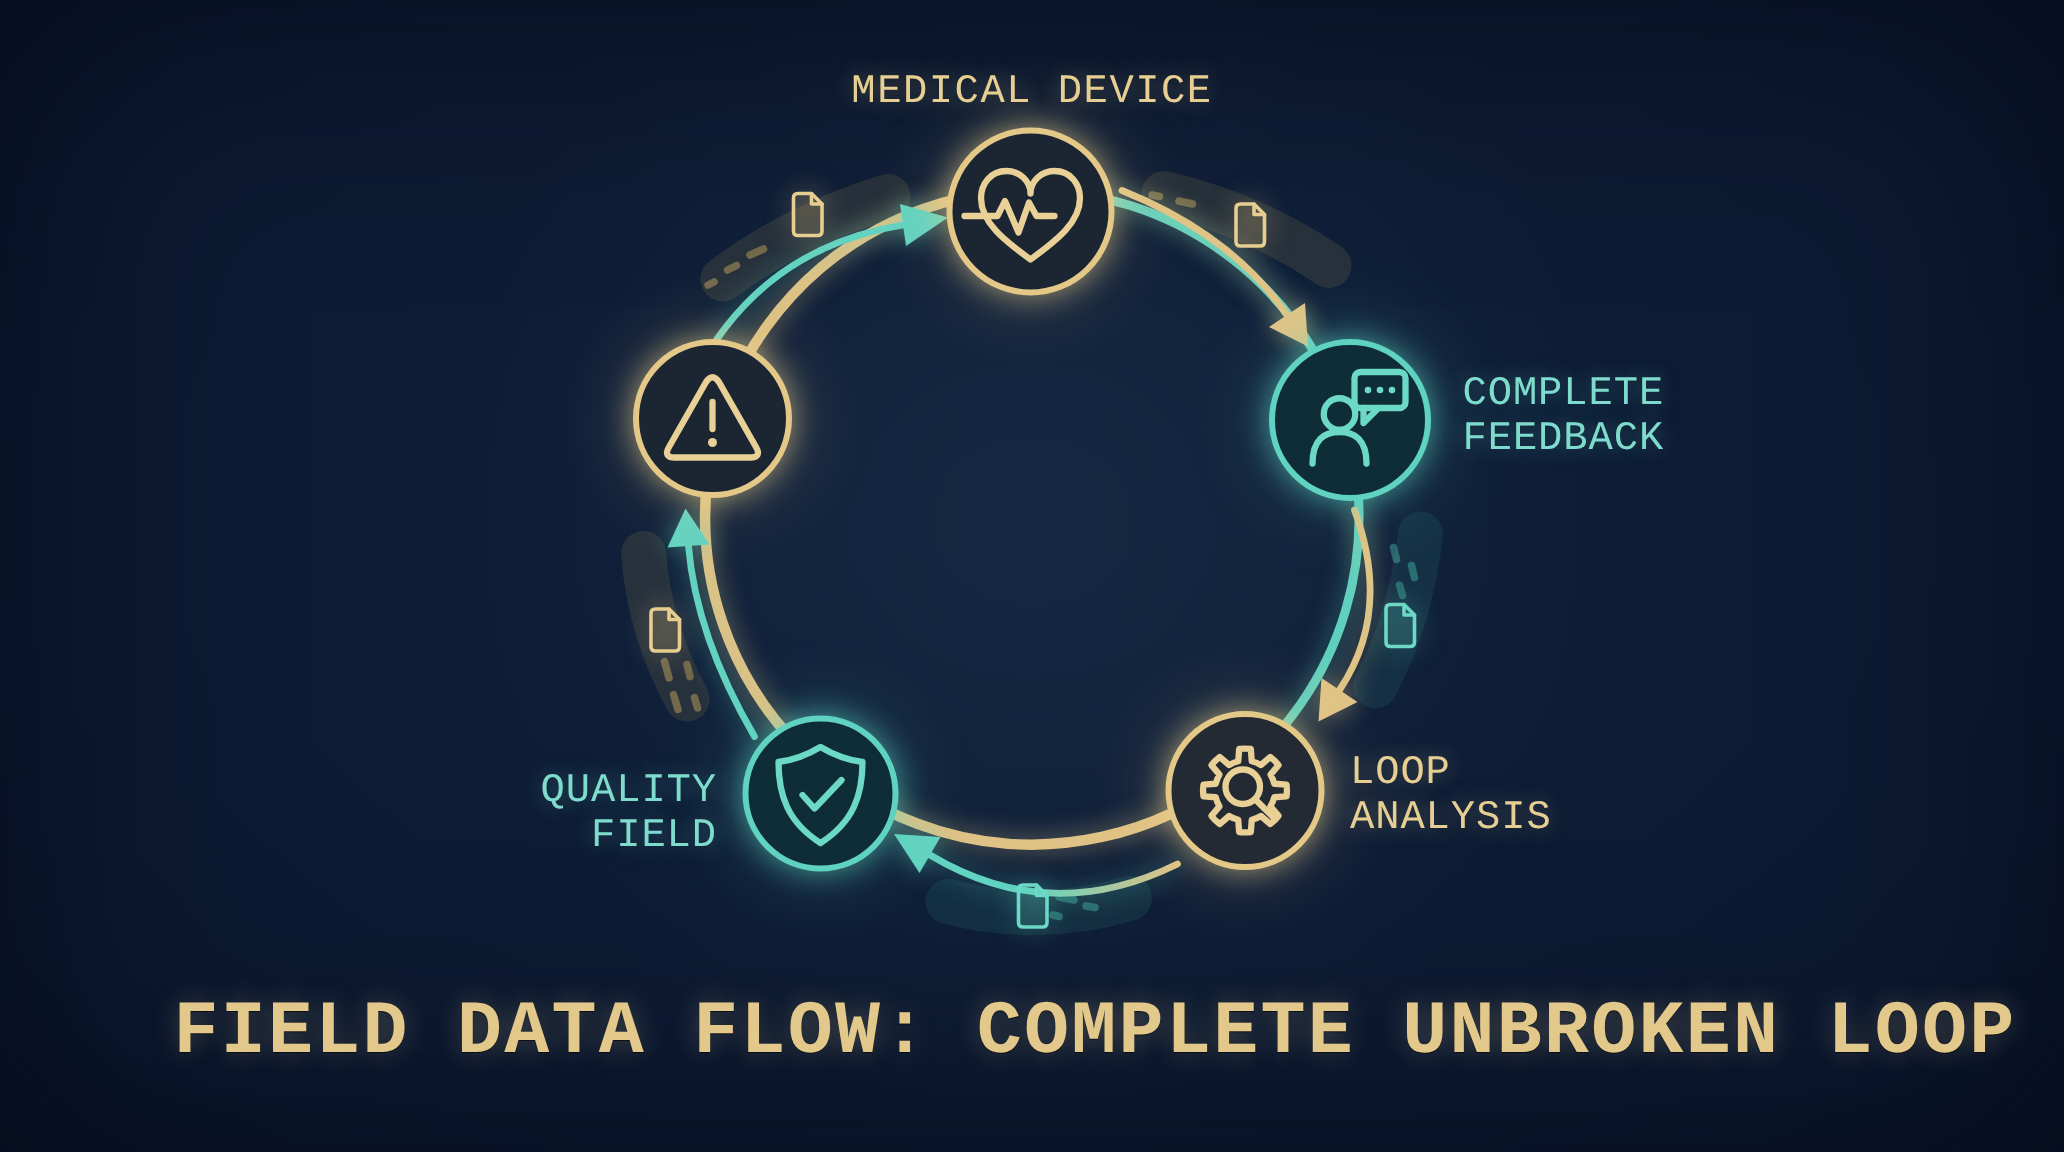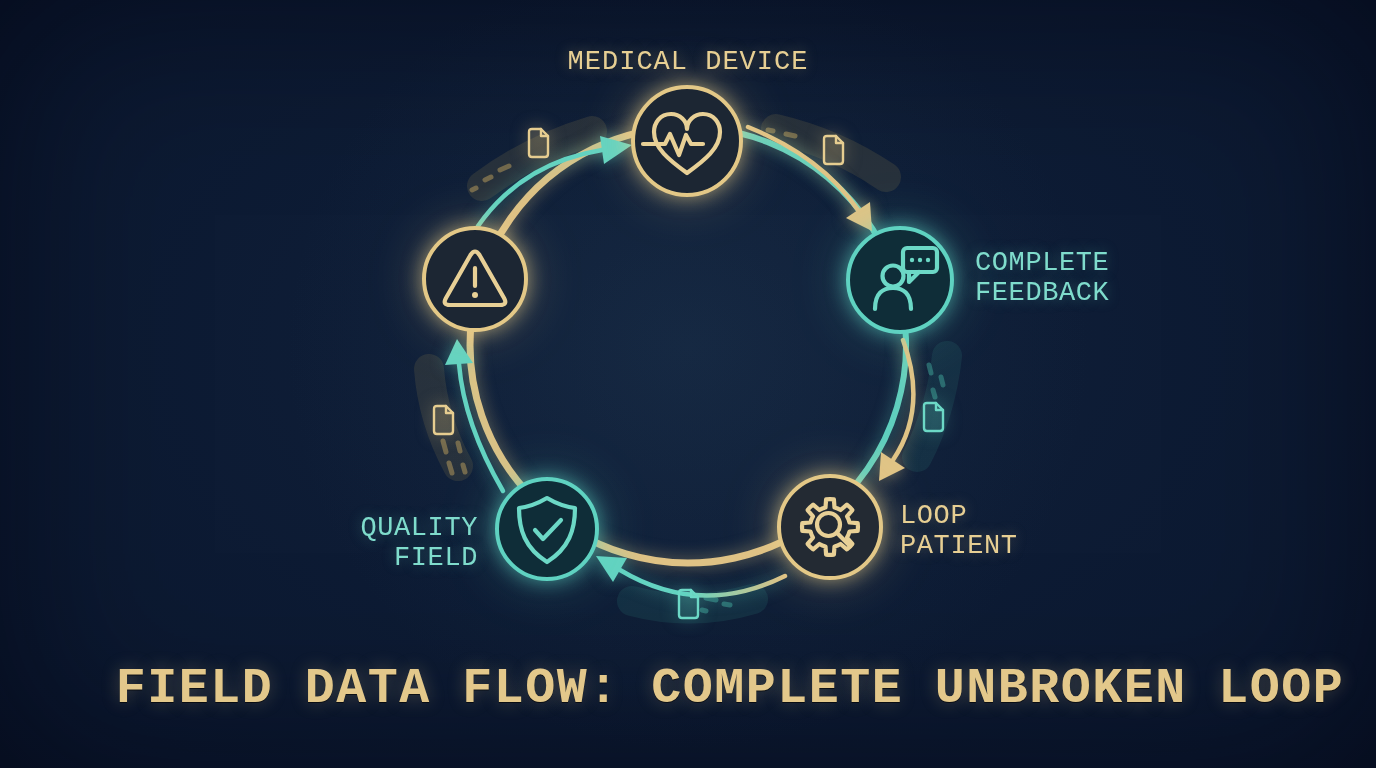--- a/index.html
+++ b/index.html
@@ -175,21 +175,21 @@
     <span>MEDICAL DEVICE</span>
   </div>
 
   <div class="label teal-text" style="left:975px;top:248px;">
     <span>COMPLETE</span>
     <span>FEEDBACK</span>
   </div>
 
   <div class="label gold-text" style="left:900px;top:501px;">
     <span>LOOP</span>
-    <span>PATIENT</span>
+    <span>ANALYSIS</span>
   </div>
 
   <div class="label teal-text ta-right" style="right:898px;top:513px;">
     <span>QUALITY</span>
     <span>FIELD</span>
   </div>
 
 
   <div class="title">FIELD DATA FLOW: COMPLETE UNBROKEN LOOP</div>
 

